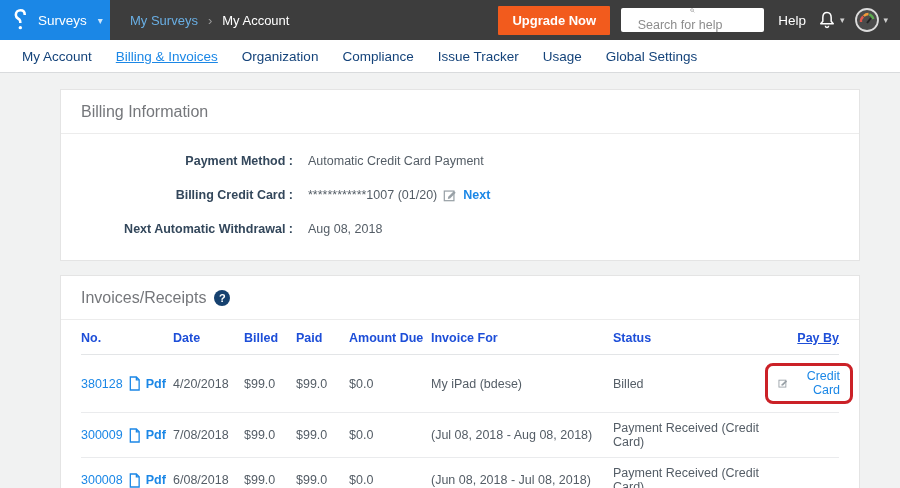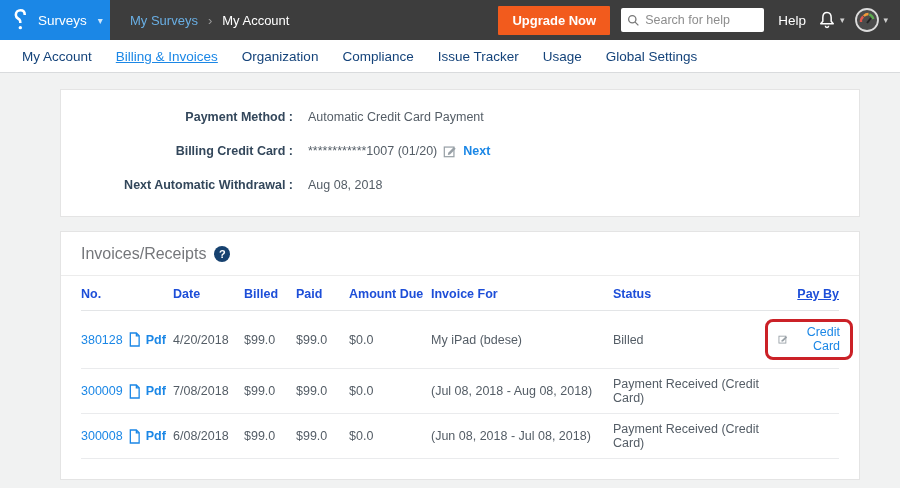--- a/index.html
+++ b/index.html
@@ -11,21 +11,21 @@
   .brand { width:110px; height:40px; background:#1b87e6; display:flex; align-items:center; padding:0 10px 0 12px; gap:9px; cursor:pointer; }
   .brand .logo-svg { flex:0 0 auto; display:block; }
   .brand-label { color:#fff; font-size:13.5px; }
   .brand .caret { color:#cfe6fa; font-size:10px; margin-left:2px; }
   .breadcrumb { display:flex; align-items:center; gap:10px; margin-left:20px; }
   .crumb-link { color:#69aee3; font-size:13px; cursor:pointer; }
   .crumb-sep { color:#9b9b9b; font-size:13px; }
   .crumb-current { color:#ffffff; font-size:13px; }
   .topbar-spacer { flex:1; }
   .upgrade-btn { background:#f25b1d; color:#fff; font-weight:bold; font-size:13px; border:none; border-radius:1px; padding:7px 14px; cursor:pointer; }
-  .search-box { display:flex; align-items:center; background:#fff; border-radius:2px; height:24px; width:143px; margin-left:11px; padding:0 6px; gap:5px; }
+  .search-box { display:flex; align-items:center; background:#fff; border-radius:2px; height:24px; width:143px; margin-left:11px; padding:0 6px; gap:5px;flex-direction:column; }
   .search-box input { border:none; outline:none; width:110px; font-size:12.5px; color:#444; font-family:"Liberation Sans", sans-serif; }
   .search-box input::placeholder { color:#8d8d8d; }
   .help-label { color:#fff; font-size:13.5px; margin:0 11px 0 14px; cursor:pointer; }
   .bell-wrap { display:flex; align-items:center; gap:3px; cursor:pointer; }
   .caret-sm { color:#cfcfcf; font-size:9px; }
   .avatar-wrap { display:flex; align-items:center; gap:3px; margin:0 12px 0 10px; cursor:pointer; }
 
   
   .subnav { height:33px; background:#ffffff; border-bottom:1px solid #d9dbdd; display:flex; align-items:center; padding-left:10px; }
   .subnav-item { color:#14437a; font-size:13.5px; padding:0 12px; cursor:pointer; text-decoration:none; }
@@ -121,20 +121,23 @@
   <a class="subnav-item">Organization</a>
   <a class="subnav-item">Compliance</a>
   <a class="subnav-item">Issue Tracker</a>
   <a class="subnav-item">Usage</a>
   <a class="subnav-item">Global Settings</a>
 </div>
 
 <div class="content">
 
   <div class="card">
+    <div class="card-header">
+      <span class="card-title">Billing Information</span>
+    </div>
     <div class="bi-body">
       <div class="bi-row">
         <span class="bi-label">Payment Method :</span>
         <span class="bi-value">Automatic Credit Card Payment</span>
       </div>
       <div class="bi-row">
         <span class="bi-label">Billing Credit Card :</span>
         <span class="bi-value">
           <span>************1007 (01/20)</span>
           <svg class="icon-inline" width="14" height="14" viewBox="0 0 16 16">

